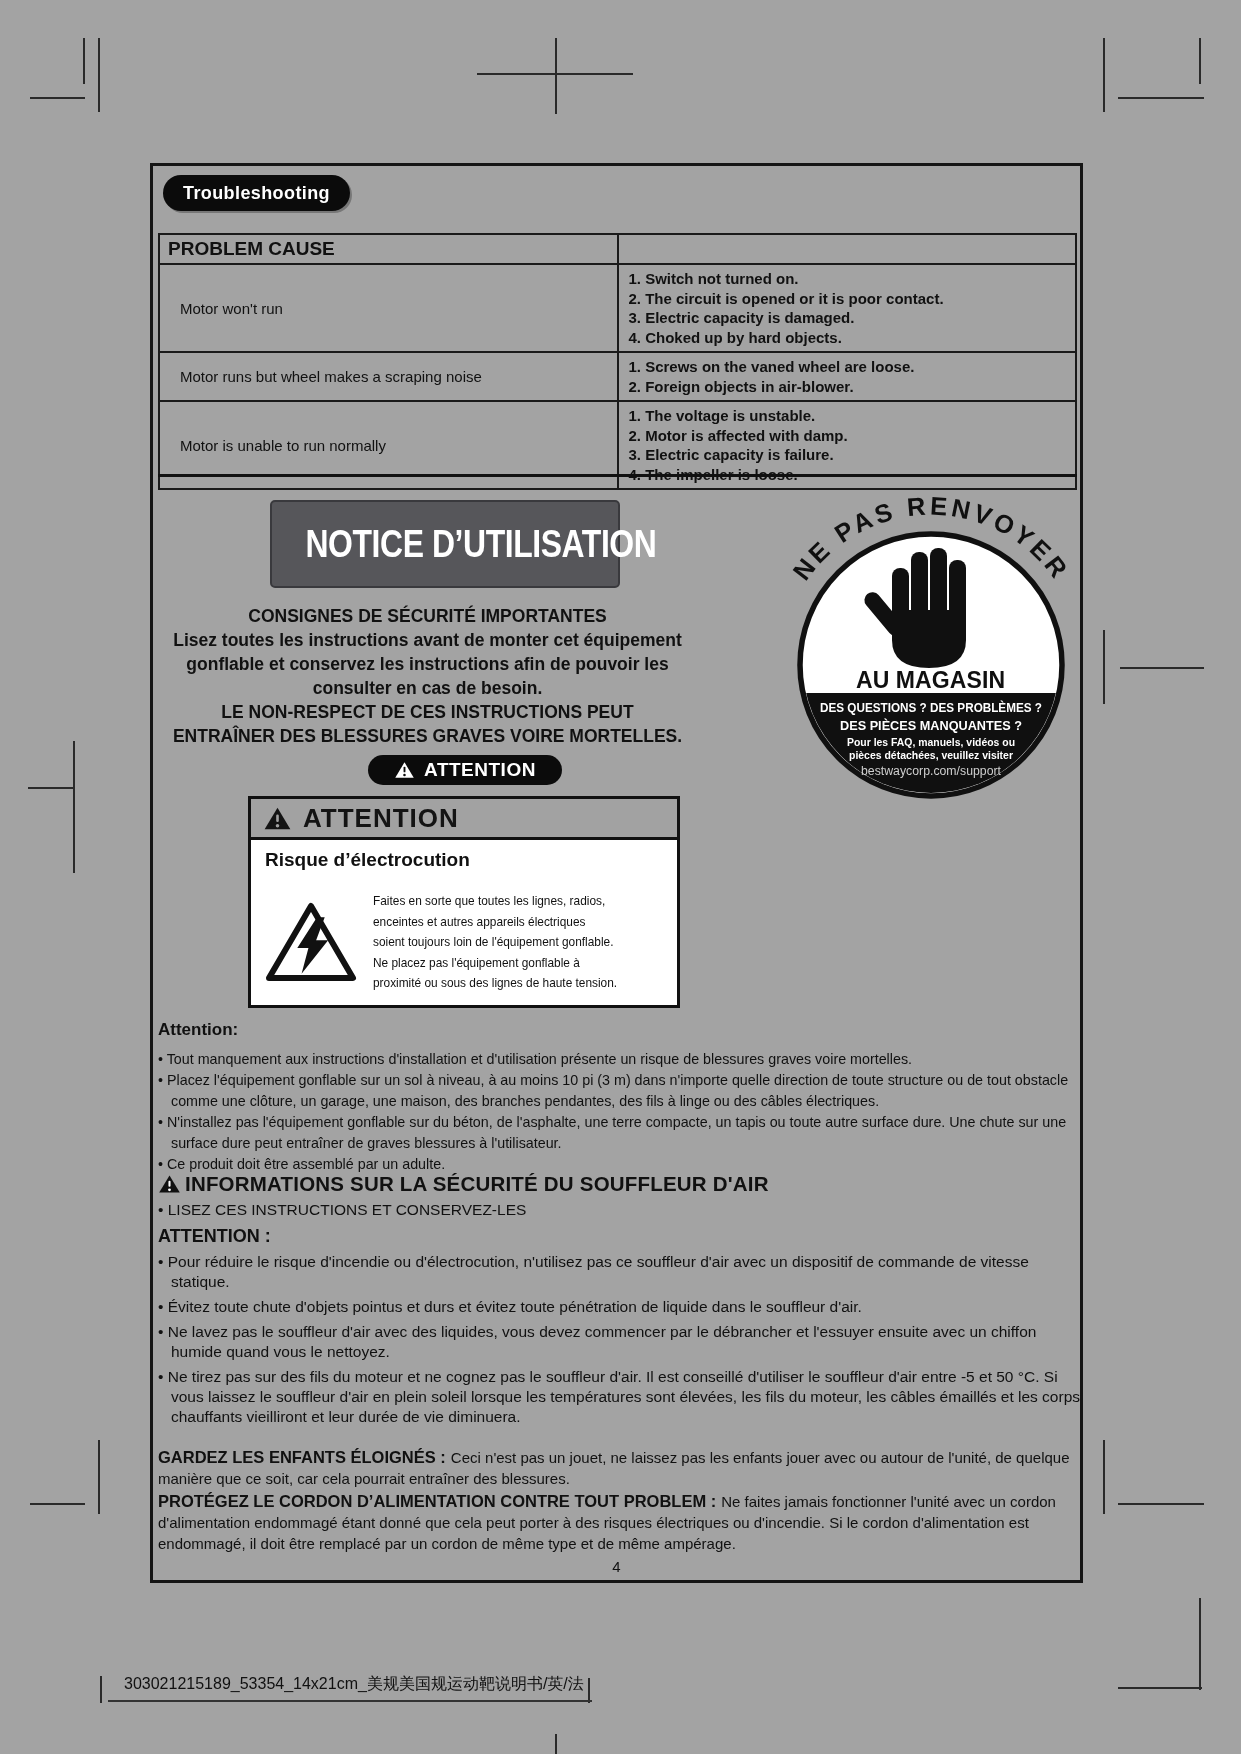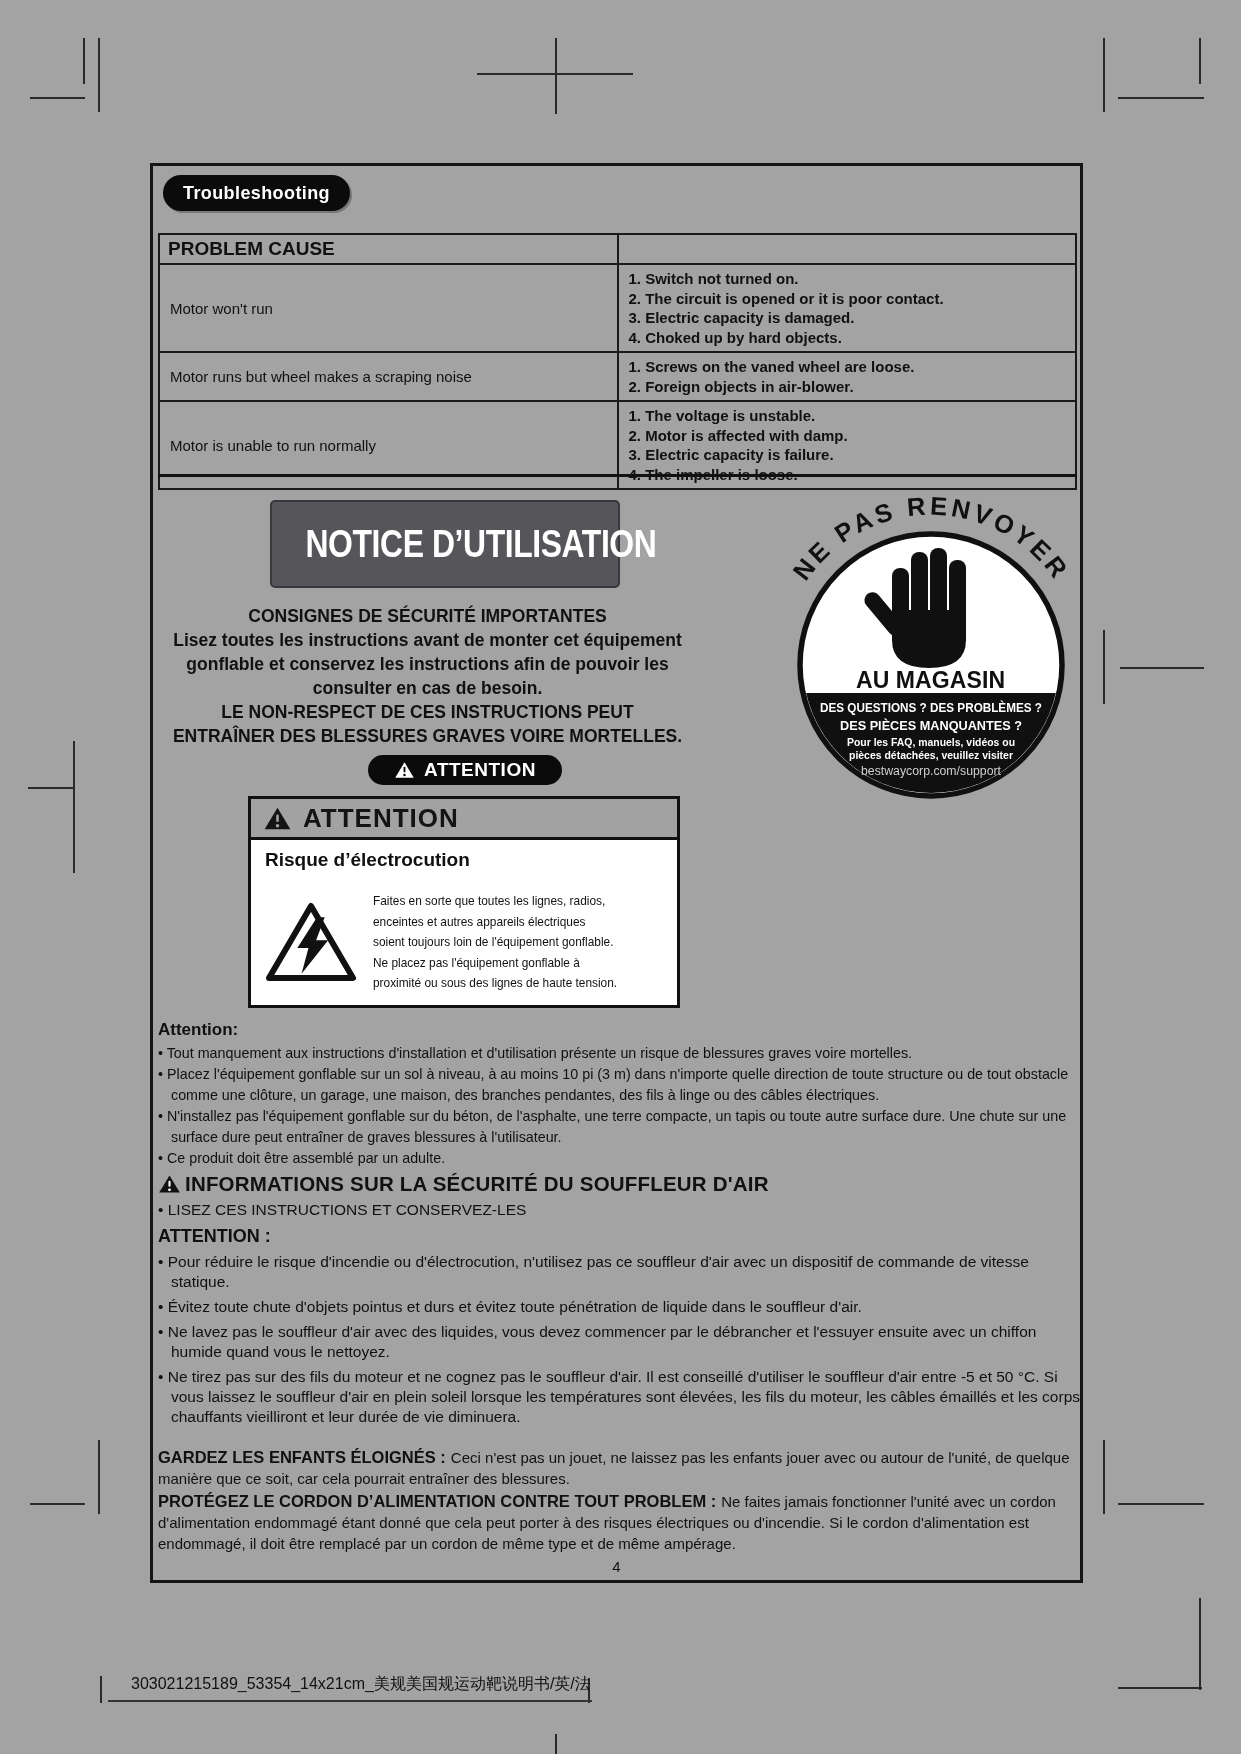--- a/index.html
+++ b/index.html
@@ -14,21 +14,21 @@
   
   .ts-pill{position:absolute;left:163px;top:175px;height:36px;background:#0b0b0b;border-radius:18px;
     display:inline-flex;align-items:center;padding:0 20px;box-shadow:2px 2px 0 #777;}
   .ts-pill span{color:#fff;font-weight:bold;font-size:18px;letter-spacing:.4px;}
 
   
   .ts-table{position:absolute;left:158px;top:233px;width:919px;border-collapse:collapse;}
   .ts-table th,.ts-table td{border:2px solid #1a1a1a;font-weight:bold;}
   .ts-table th.main{width:50%;text-align:left;font-size:19px;font-weight:bold;padding:3px 8px;}
   .ts-table th.empty{width:50%;}
-  td.prob{font-size:15px;padding:4px 10px;vertical-align:middle;font-weight:normal;}
+  td.prob{font-size:15px;padding:4px 20px;vertical-align:middle;font-weight:normal;}
   td.causes{font-size:15px;line-height:19.5px;padding:4px 10px;vertical-align:middle;white-space:pre-line;}
 
   .divider{position:absolute;left:158px;top:474px;width:919px;height:3px;background:#111;}
 
   
   .notice-banner{position:absolute;left:270px;top:500px;width:346px;height:84px;background:#56565a;
     border:2px solid #39393d;border-radius:5px;display:flex;align-items:center;justify-content:flex-start;}
   .notice-banner span{color:#fff;font-weight:bold;font-size:38px;white-space:nowrap;
     transform:scaleX(.84);letter-spacing:-.5px;}
 
@@ -50,38 +50,38 @@
   .electro-row svg{flex-shrink:0;margin-top:8px;}
   .electro-text{margin-left:14px;font-size:13.2px;line-height:20.6px;white-space:pre-line;
     transform:scaleX(.9);transform-origin:left top;}
 
   
   .badge{position:absolute;left:788px;top:488px;}
   .badge text{font-family:"Liberation Sans","DejaVu Sans",sans-serif;}
 
   
   .att-list{position:absolute;left:158px;top:1020px;width:925px;}
-  .att-list-title{font-size:17px;font-weight:bold;margin-bottom:3px;}
+  .att-list-title{font-size:17px;font-weight:bold;margin-bottom:9px;}
   .hang{padding-left:13px;text-indent:-13px;}
   .att-list .li{font-size:14.3px;line-height:21px;}
 
   .info-title{position:absolute;left:158px;top:1172px;display:flex;align-items:center;gap:4px;}
   .info-title span{font-size:20.5px;font-weight:bold;letter-spacing:.2px;}
   .keep-line{position:absolute;left:158px;top:1201px;font-size:15.5px;}
   .att2-title{position:absolute;left:158px;top:1226px;font-size:18px;font-weight:bold;}
   .blower-list{position:absolute;left:158px;top:1252px;width:925px;}
   .blower-list .li{font-size:15.5px;line-height:20px;margin-bottom:5px;}
 
   .warnings{position:absolute;left:158px;top:1447px;width:921px;}
   .warnings p{margin:0;font-size:15px;line-height:21px;}
   .warnings p + p{margin-top:2px;}
   .warnings .b{font-size:16.5px;font-weight:bold;margin-right:5px;}
 
   .pageno{position:absolute;left:150px;top:1558px;width:933px;text-align:center;font-size:15px;}
-  .footer{position:absolute;left:131px;top:1674px;font-size:16px;white-space:nowrap;text-align:center;}
+  .footer{position:absolute;left:124px;top:1674px;font-size:16px;white-space:nowrap;text-align:center;}
   .footer-rule{position:absolute;left:108px;top:1700px;width:484px;height:2px;background:#333;}
 </style>
 </head>
 <body>
 
 <div class="page">
 
   <div class="mark" style="left:98px;top:38px;width:2px;height:74px;"></div>
   <div class="mark" style="left:83px;top:38px;width:2px;height:46px;"></div>
   <div class="mark" style="left:30px;top:97px;width:55px;height:2px;"></div>

